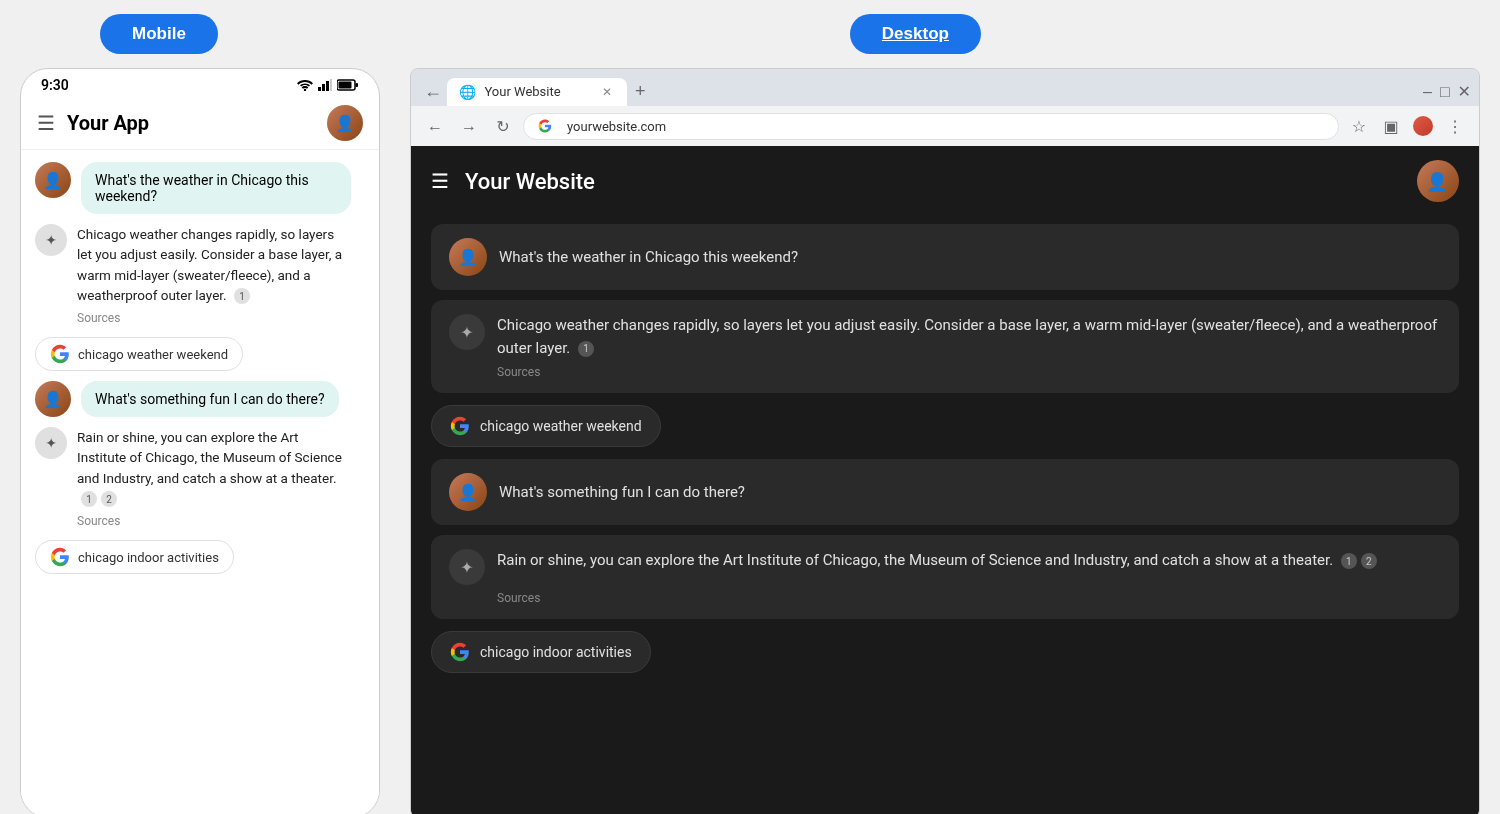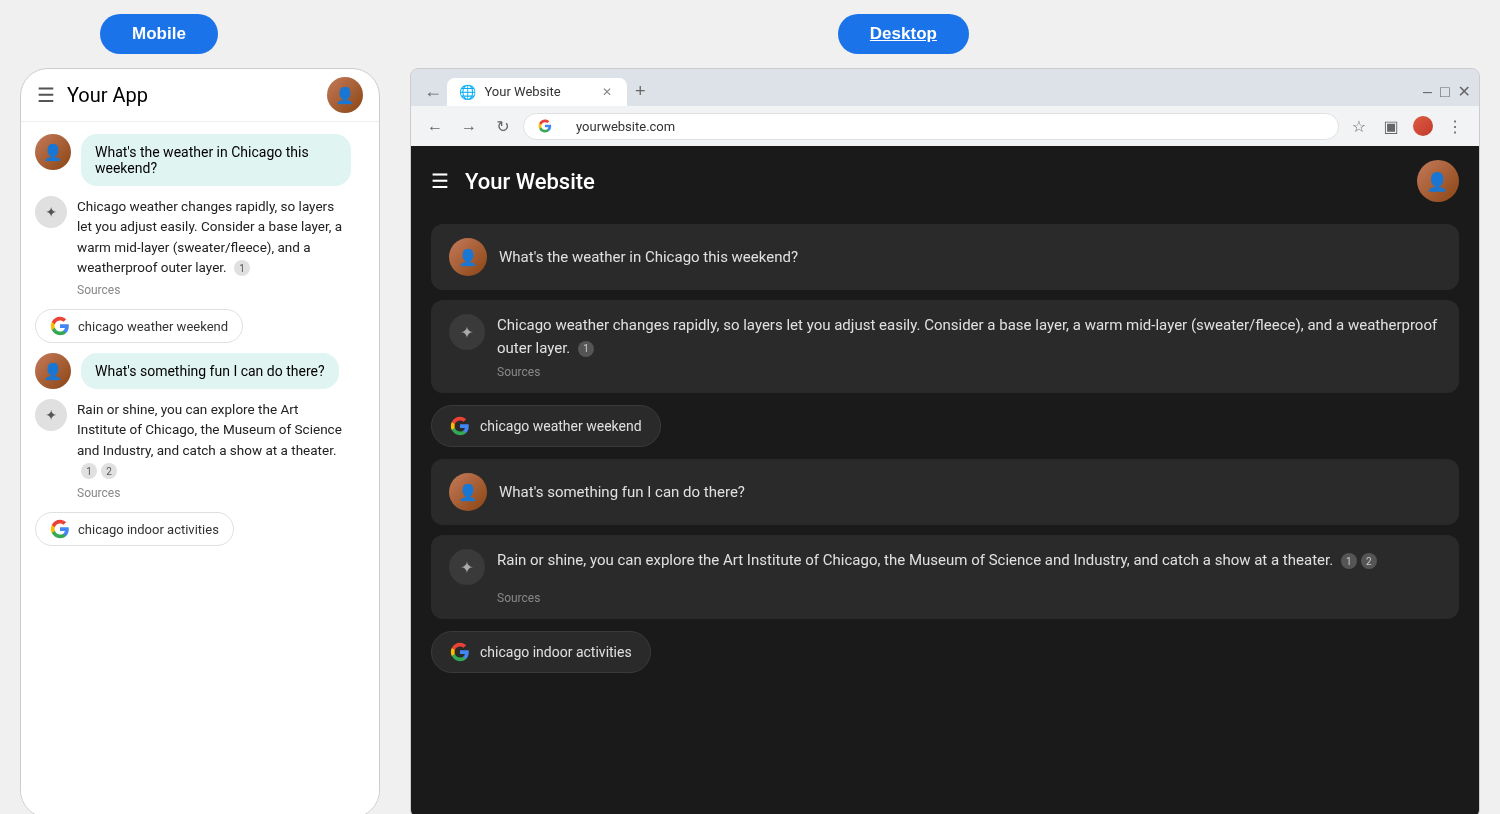--- a/index.html
+++ b/index.html
@@ -13,21 +13,21 @@
       flex-direction: column;
       align-items: center;
       position: relative;
     }
 
     
     .top-buttons {
       display: flex;
       width: 100%;
       padding: 14px 40px;
-      gap: 20px;
+      gap: 32px;
       background: #f0f0f0;
     }
     .mode-btn {
       border-radius: 30px;
       border: none;
       padding: 10px 32px;
       font-size: 17px;
       font-weight: 600;
       cursor: pointer;
       color: white;
@@ -67,21 +67,21 @@
       color: #000;
     }
     .status-icons { display: flex; gap: 5px; align-items: center; }
     .phone-header {
       display: flex;
       align-items: center;
       padding: 8px 16px;
       border-bottom: 1px solid #eee;
     }
     .phone-header .hamburger { font-size: 20px; color: #555; margin-right: 12px; cursor: pointer; }
-    .phone-header .app-title { font-size: 20px; font-weight: 400; flex: 1; color: #000; }
+    .phone-header .app-title { font-size: 20px; font-weight: 700; flex: 1; color: #000; }
     .phone-avatar-small {
       width: 36px; height: 36px; border-radius: 50%;
       background: linear-gradient(135deg, #c47a5a, #8b4513);
       overflow: hidden; display: flex; align-items: center; justify-content: center;
       font-size: 16px; color: white;
     }
     .phone-chat {
       flex: 1;
       overflow-y: auto;
       padding: 12px 14px;
@@ -203,21 +203,21 @@
     }
     .address-bar {
       flex: 1;
       background: white;
       border-radius: 20px;
       padding: 5px 14px;
       font-size: 13px;
       color: #333;
       display: flex;
       align-items: center;
-      gap: 24px;
+      gap: 15px;
       border: 1px solid #e0e0e0;
       text-align: center;
     }
     .browser-action-btns {
       display: flex; gap: 4px; align-items: center;
     }
     .browser-action-btn {
       background: transparent; border: none; cursor: pointer;
       color: #666; font-size: 16px; width: 28px; height: 28px;
       display: flex; align-items: center; justify-content: center;
@@ -342,20 +342,45 @@
 
 <div class="top-buttons">
   <button class="mode-btn mobile">Mobile</button>
   <button class="mode-btn desktop">Desktop</button>
 </div>
 
 <div class="main-layout">
 
   <div class="phone-frame">
 
+    <div class="phone-status-bar">
+      <span>9:30</span>
+      <div class="status-icons">
+
+        <svg width="16" height="12" viewBox="0 0 16 12">
+          <path d="M8 3C5.5 3 3.2 4 1.5 5.7L0 4.2C2.1 2.2 4.9 1 8 1s5.9 1.2 8 3.2L14.5 5.7C12.8 4 10.5 3 8 3z" fill="#000"></path>
+          <path d="M8 6c-1.5 0-2.8.6-3.8 1.5L3 6.2C4.3 5.1 6.1 4.4 8 4.4s3.7.7 5 1.8L11.8 7.5C10.8 6.6 9.5 6 8 6z" fill="#000"></path>
+          <path d="M8 9c-.8 0-1.5.3-2 .8L4.7 8.4C5.6 7.5 6.7 7 8 7s2.4.5 3.3 1.4L10 9.8C9.5 9.3 8.8 9 8 9z" fill="#000"></path>
+          <circle cx="8" cy="11" r="1.2" fill="#000"></circle>
+        </svg>
+
+        <svg width="14" height="12" viewBox="0 0 14 12">
+          <rect x="0" y="8" width="3" height="4" fill="#000"></rect>
+          <rect x="4" y="5" width="3" height="7" fill="#000"></rect>
+          <rect x="8" y="2" width="3" height="10" fill="#000"></rect>
+          <rect x="12" y="0" width="2" height="12" fill="#ccc"></rect>
+        </svg>
+
+        <svg width="22" height="12" viewBox="0 0 22 12">
+          <rect x="0" y="1" width="18" height="10" rx="2" fill="none" stroke="#000" stroke-width="1.5"></rect>
+          <rect x="18.5" y="4" width="2.5" height="4" rx="1" fill="#000"></rect>
+          <rect x="1.5" y="2.5" width="13" height="7" rx="1" fill="#000"></rect>
+        </svg>
+      </div>
+    </div>
 
     <div class="phone-header">
       <span class="hamburger">☰</span>
       <span class="app-title">Your App</span>
       <div class="phone-avatar-small">👤</div>
     </div>
 
     <div class="phone-chat">
 
       <div class="mobile-user-msg">

